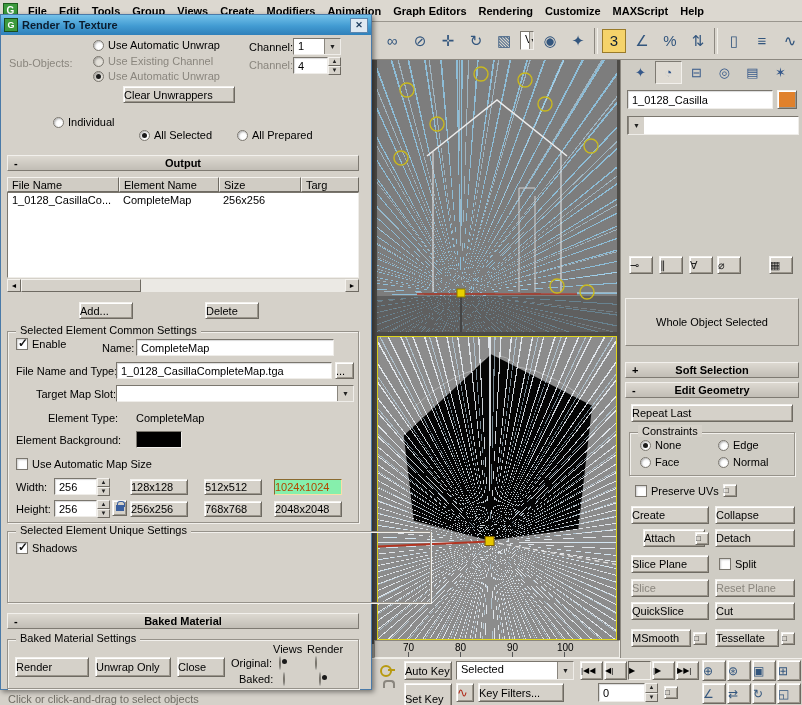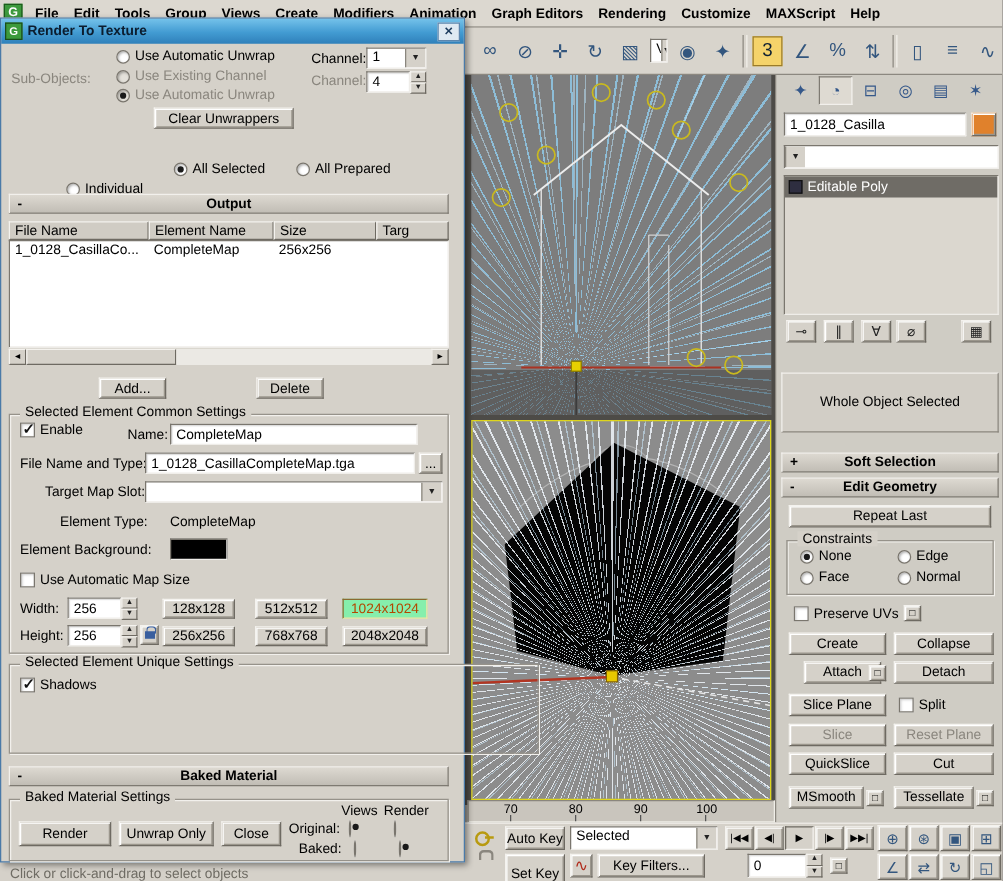--- a/index.html
+++ b/index.html
@@ -1,21 +1,21 @@
 <!DOCTYPE html>
 <html><head>
 <meta charset="utf-8">
 <style>
   *{box-sizing:border-box;margin:0;padding:0}
   body{font-family:"Liberation Sans",sans-serif;font-size:11px;color:#000;background:#888}
   .stage{position:relative;width:802px;height:705px;overflow:hidden;background:#9d9a93}
   .abs{position:absolute}
   
   .raised{background:#d5d1c9;border:1px solid;border-color:#f4f2ee #6e6a62 #6e6a62 #f4f2ee;box-shadow:inset 1px 1px 0 #fff,inset -1px -1px 0 #9b968c}
-  .btn{background:#d5d1c9;border:1px solid;border-color:#f4f2ee #6e6a62 #6e6a62 #f4f2ee;box-shadow:inset 1px 1px 0 #fff,inset -1px -1px 0 #9b968c;display:flex;align-items:center;justify-content:center;white-space:nowrap;cursor:default}
+  .btn{background:#d5d1c9;border:1px solid;border-color:#f4f2ee #6e6a62 #6e6a62 #f4f2ee;box-shadow:inset 1px 1px 0 #fff,inset -1px -1px 0 #9b968c;display:flex;align-items:center;justify-content:flex-start;white-space:nowrap;cursor:default}
   .btn.dis{color:#8a867e}
   .btn.hlsize{background:#86efac;color:#b34700;border-color:#8a6a30 #f8e0a8 #f8e0a8 #8a6a30;box-shadow:none}
   .input{background:#fff;border:1px solid;border-color:#7a766e #efede9 #efede9 #7a766e;box-shadow:inset 1px 1px 1px rgba(0,0,0,.15);padding:1px 4px;display:flex;align-items:center;overflow:hidden;white-space:nowrap}
   .combo{background:#fff;border:1px solid;border-color:#7a766e #efede9 #efede9 #7a766e;display:flex;align-items:stretch;overflow:hidden}
   .combo .val{flex:1;padding:1px 4px;overflow:hidden;white-space:nowrap}
   .combo .arrow{width:16px;background:#d5d1c9;border-left:1px solid #8a867e;display:flex;align-items:center;justify-content:center;font-size:7px;color:#222}
   .spinner{display:flex;align-items:stretch}
   .spinner .sval{flex:1}
   .spins{width:13px;display:flex;flex-direction:column}
   .spins span{flex:1;background:#d5d1c9;border:1px solid;border-color:#f4f2ee #6e6a62 #6e6a62 #f4f2ee;font-size:6px;line-height:7px;text-align:center;color:#222}
@@ -181,26 +181,20 @@
       <span class="tab">▤</span>
       <span class="tab">✶</span>
     </div>
     <div class="abs input" style="left:6px;top:32px;width:146px;height:19px">
         <span>1_0128_Casilla</span>
       </div>
     <div class="abs raised" style="left:156px;top:32px;width:20px;height:19px;background:#e0812c"></div>
     <div class="abs combo" style="left:6px;top:58px;width:172px;height:19px">
       <span class="arrow">▼</span>
     </div>
-    <div class="abs stackbox" style="left:6px;top:82px;width:172px;height:112px">
-      <div class="stackrow">
-        <span class="mod-ic"></span>
-        <span>Editable Poly</span>
-      </div>
-    </div>
     <div class="abs btn sicon" style="left:8px;top:198px">⊸</div>
     <div class="abs btn sicon" style="left:38px;top:198px">∥</div>
     <div class="abs btn sicon" style="left:68px;top:198px">∀</div>
     <div class="abs btn sicon" style="left:96px;top:198px">⌀</div>
     <div class="abs btn sicon" style="left:148px;top:198px">▦</div>
     <div class="abs wholeobj" style="left:4px;top:240px;width:174px;height:48px">
       <span>Whole Object Selected</span>
     </div>
     <div class="rollout" style="left:4px;top:304px;width:174px">
       <span class="pm">+</span><span>Soft Selection</span>
@@ -361,21 +355,21 @@
     <div class="abs spinner" style="left:292px;top:42px;width:48px;height:17px">
       <span class="input sval">4</span>
       <span class="spins">
           <span>▲</span>
           <span>▼</span>
         </span>
     </div>
     <div class="abs btn" style="left:122px;top:71px;width:112px;height:17px">
         <span>Clear Unwrappers</span>
       </div>
-    <div class="abs row" style="left:52px;top:130px">
+    <div class="abs row" style="left:52px;top:101px">
       <span class="radio"></span>
       <span>Individual</span>
     </div>
     <div class="abs row" style="left:138px;top:114px">
       <span class="radio on"></span>
       <span>All Selected</span>
     </div>
     <div class="abs row" style="left:236px;top:114px">
       <span class="radio"></span>
       <span>All Prepared</span>

